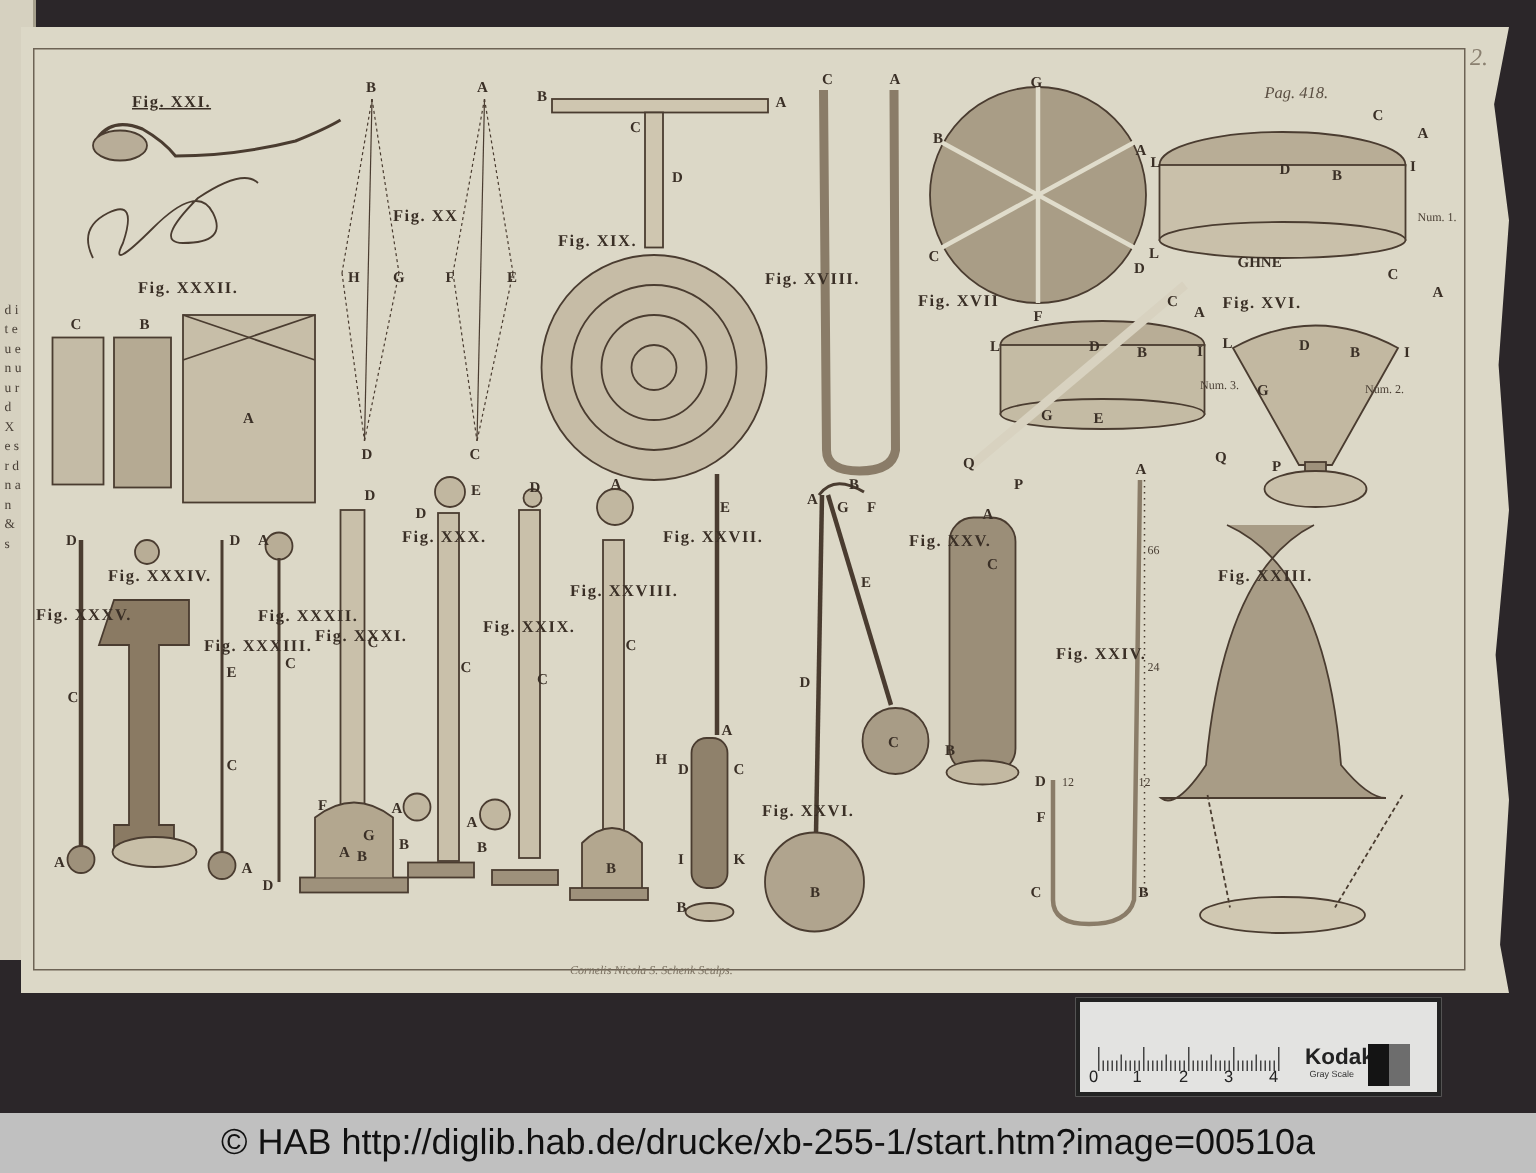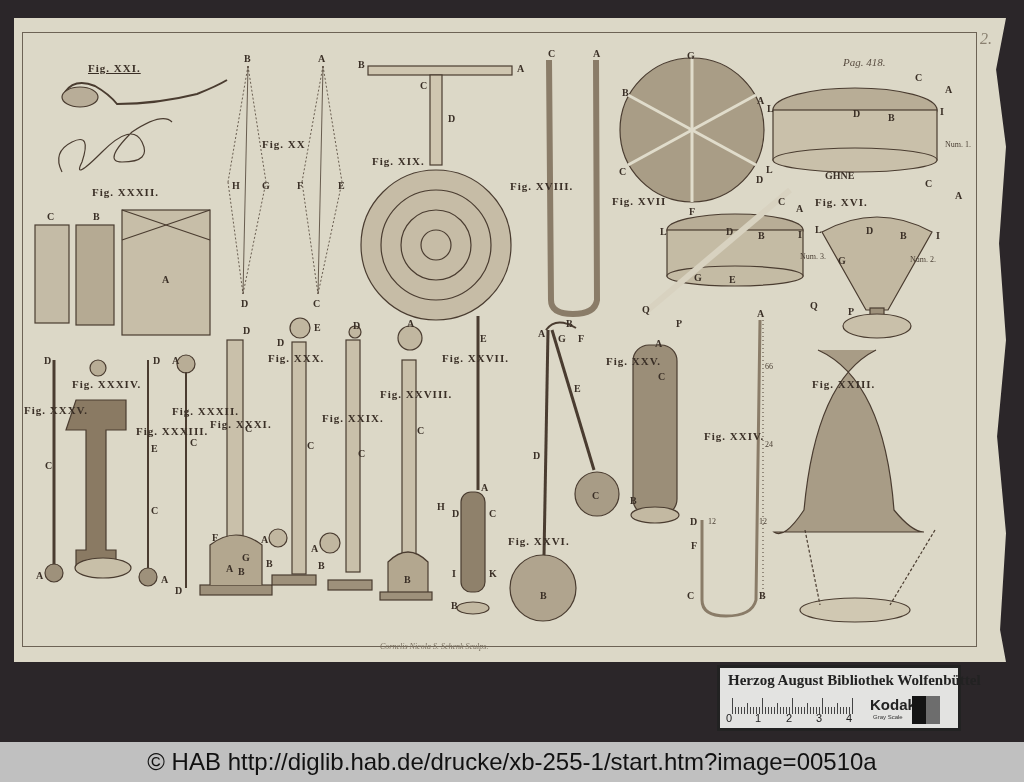--- a/index.html
+++ b/index.html
@@ -26,20 +26,23 @@
   .kodak{position:absolute;left:150px;top:28px;font-family:"Liberation Sans",sans-serif;font-size:15px;font-weight:bold;color:#222;}
   .grayscale{position:absolute;left:153px;top:46px;font-family:"Liberation Sans",sans-serif;font-size:6px;color:#333;}
   .swatch{position:absolute;top:28px;width:14px;height:28px;}
   .caption-bar{position:absolute;left:0;top:742px;width:1024px;height:40px;background:#c0c0c0;}
   .caption{position:absolute;left:0;top:6px;width:1024px;text-align:center;font-family:"Liberation Sans",sans-serif;font-size:24px;color:#111;}
 </style>
 </head>
 <body>
 
 <div class="scan">
+  <div class="left-page">
+    <div class="left-text">d i t e u e n u u r d X e s r d n a n &amp; s</div>
+  </div>
 
   <div class="paper"></div>
   <div class="frame"></div>
 
   <div class="page-num">2.</div>
   <div class="pag-ref">Pag. 418.</div>
 
   <svg class="engr" width="1024" height="742" viewBox="0 0 1024 742" style="left:0;top:0;">
     <g fill="none" stroke="#4a3c30" stroke-width="1.2">
 
@@ -284,21 +287,20 @@
     </div>
   <div id="notes">
       <div class="num" style="left: 945px; top: 140px;">Num. 1.</div>
       <div class="num" style="left: 910px; top: 255px;">Num. 2.</div>
       <div class="num" style="left: 800px; top: 252px;">Num. 3.</div>
     </div>
 
   <div class="signature">Cornelis Nicola S. Schenk Sculps.</div>
 
   <div class="target">
-    <div class="target-title">Herzog August Bibliothek Wolfenbüttel</div>
     <div class="ruler" id="ruler">
         <div class="tick" style="left: 4px; height: 16px;"></div>
         <div class="tick" style="left: 7px; height: 7px;"></div>
         <div class="tick" style="left: 10px; height: 7px;"></div>
         <div class="tick" style="left: 13px; height: 7px;"></div>
         <div class="tick" style="left: 16px; height: 7px;"></div>
         <div class="tick" style="left: 19px; height: 11px;"></div>
         <div class="tick" style="left: 22px; height: 7px;"></div>
         <div class="tick" style="left: 25px; height: 7px;"></div>
         <div class="tick" style="left: 28px; height: 7px;"></div>

